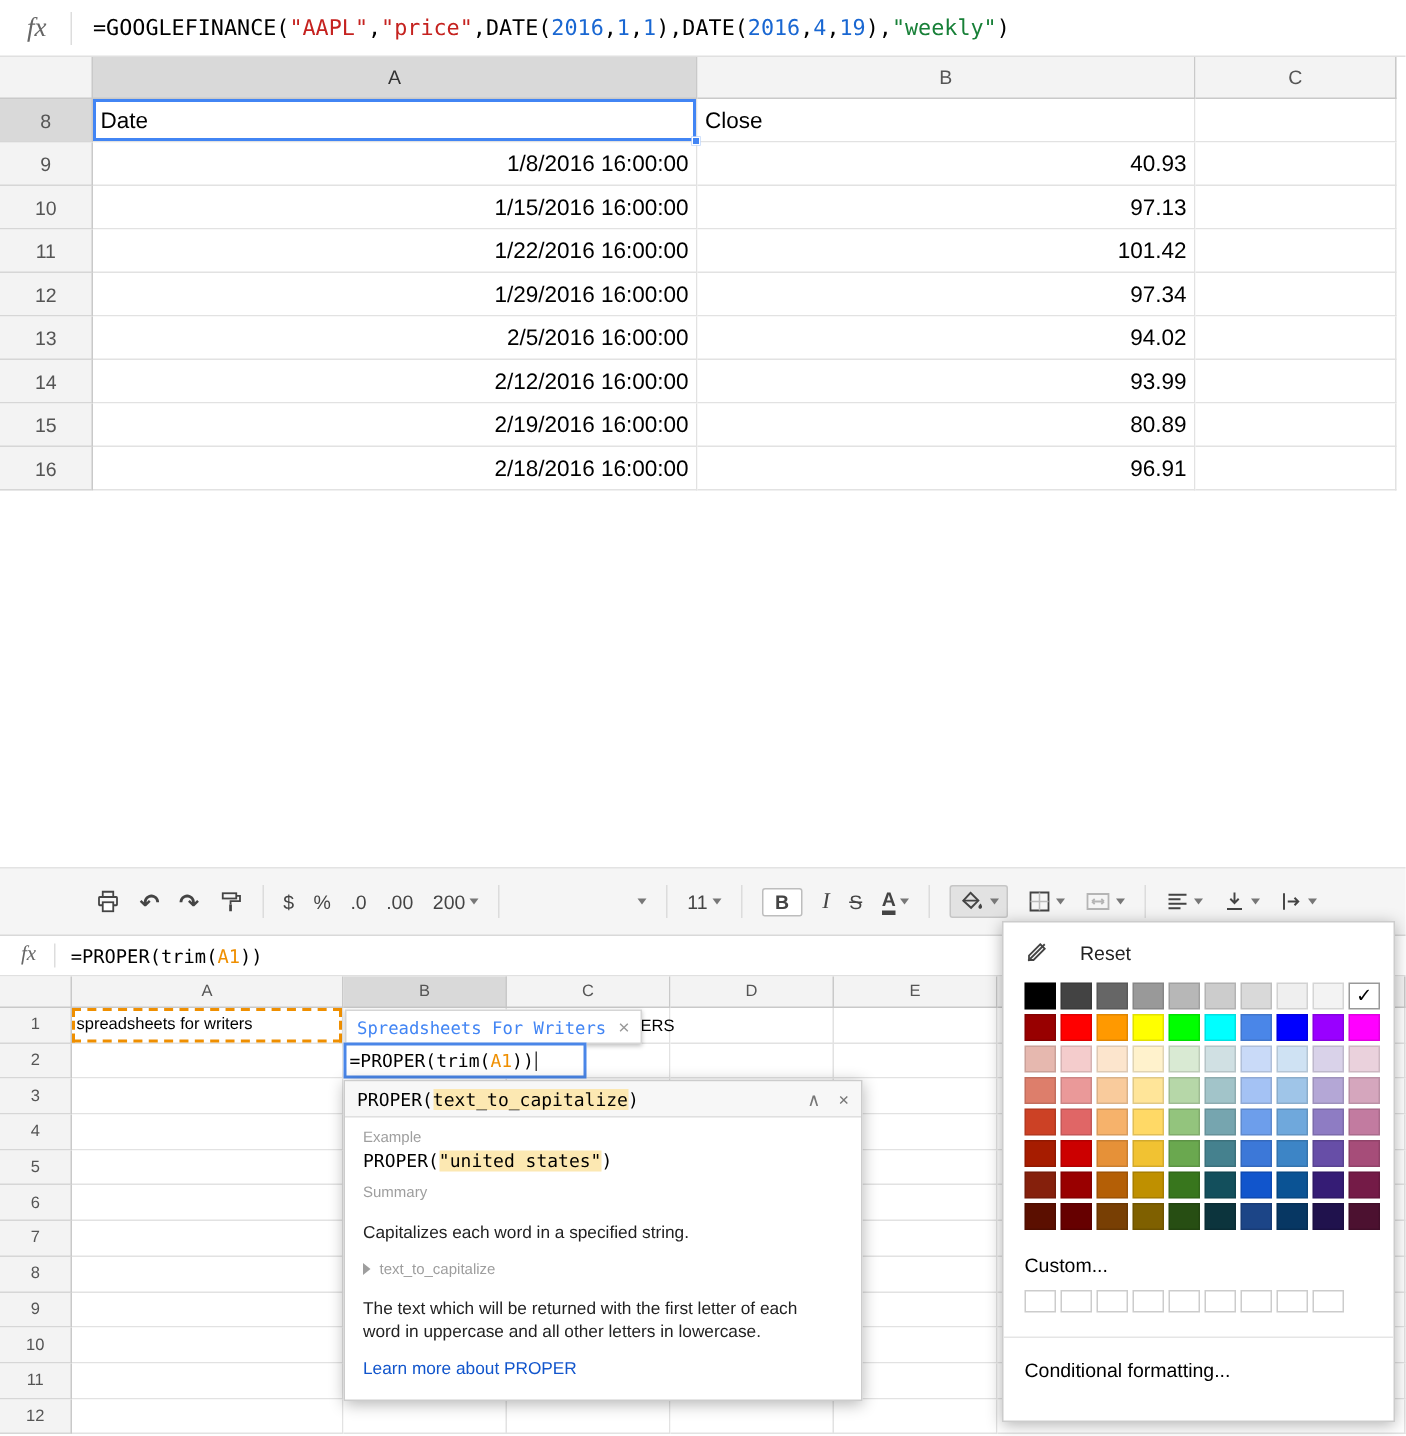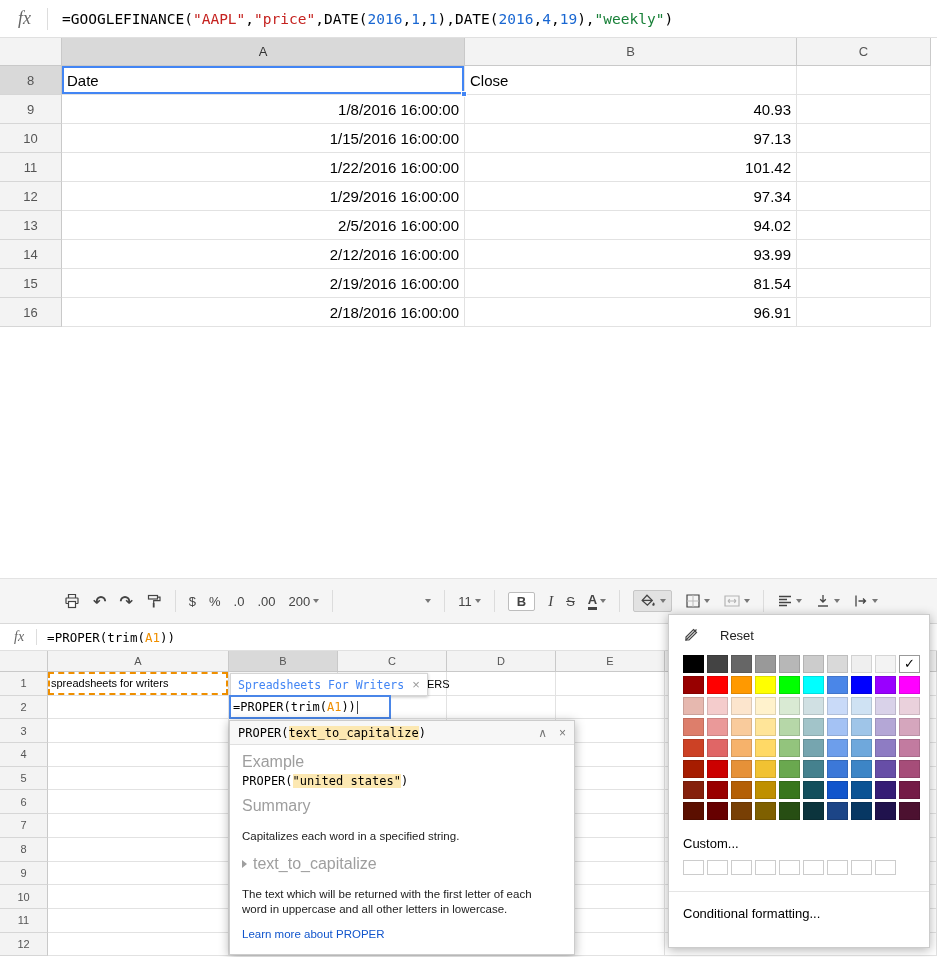--- a/index.html
+++ b/index.html
@@ -63,21 +63,21 @@
 .chip-x{color:#999;font-size:13px;margin-left:8px;cursor:pointer;}
 .overflow-text{position:absolute;left:427px;top:100px;font-size:11px;z-index:5;}
 .cell-editor{position:absolute;left:229px;top:117px;width:162px;height:24px;border:2px solid #4a86e8;background:#fff;display:flex;align-items:center;padding-left:2px;font-family:"DejaVu Sans Mono",monospace;font-size:12px;z-index:9;white-space:pre;}
 .editor-caret{width:1px;height:13px;background:#444;margin-left:1px;}
 
 .help-popup{position:absolute;left:229px;top:142px;width:346px;background:#fff;border:1px solid #ccc;box-shadow:0 2px 10px rgba(0,0,0,.3);z-index:10;}
 .hp-head{height:24px;background:#f7f7f7;border-bottom:1px solid #e0e0e0;display:flex;align-items:center;padding:0 8px;font-size:12px;}
 .hl{background:#fce8b2;}
 .hp-icons{margin-left:auto;display:flex;gap:12px;color:#777;font-size:12px;align-items:center;}
 .hp-body{padding:8px 12px 12px;}
-.hp-label{color:#9e9e9e;font-size:16px;margin-top:9px;}
+.hp-label{color:#9e9e9e;font-size:10px;margin-top:9px;}
 .hp-label.first{margin-top:0;}
 .hp-ex{font-size:12px;margin-top:3px;}
 .hp-text{font-size:11.5px;color:#222;margin-top:14px;line-height:1.35;max-width:315px;}
 .hp-param{display:flex;align-items:center;margin-top:10px;}
 .tri{width:0;height:0;border-top:4px solid transparent;border-bottom:4px solid transparent;border-left:5px solid #9e9e9e;margin-right:6px;}
 .hp-param .hp-label{margin-top:0;}
 .hp-link{display:inline-block;color:#1155cc;font-size:11.5px;margin-top:10px;text-decoration:none;cursor:pointer;}
 
 
 .color-panel{position:absolute;left:668px;top:36px;width:262px;height:334px;background:#fff;border:1px solid #ccc;box-shadow:0 2px 10px rgba(0,0,0,.3);z-index:30;}
@@ -145,21 +145,21 @@
       </div>
       <div class="t-row">
         <div class="t-rowhead">14</div>
         <div class="t-cell tc-a ra">2/12/2016 16:00:00</div>
         <div class="t-cell tc-b ra">93.99</div>
         <div class="t-cell tc-c"></div>
       </div>
       <div class="t-row">
         <div class="t-rowhead">15</div>
         <div class="t-cell tc-a ra">2/19/2016 16:00:00</div>
-        <div class="t-cell tc-b ra">81.54</div>
+        <div class="t-cell tc-b ra">80.89</div>
         <div class="t-cell tc-c"></div>
       </div>
       <div class="t-row">
         <div class="t-rowhead">16</div>
         <div class="t-cell tc-a ra">2/18/2016 16:00:00</div>
         <div class="t-cell tc-b ra">96.91</div>
         <div class="t-cell tc-c"></div>
       </div>
     </div>
 </div>

